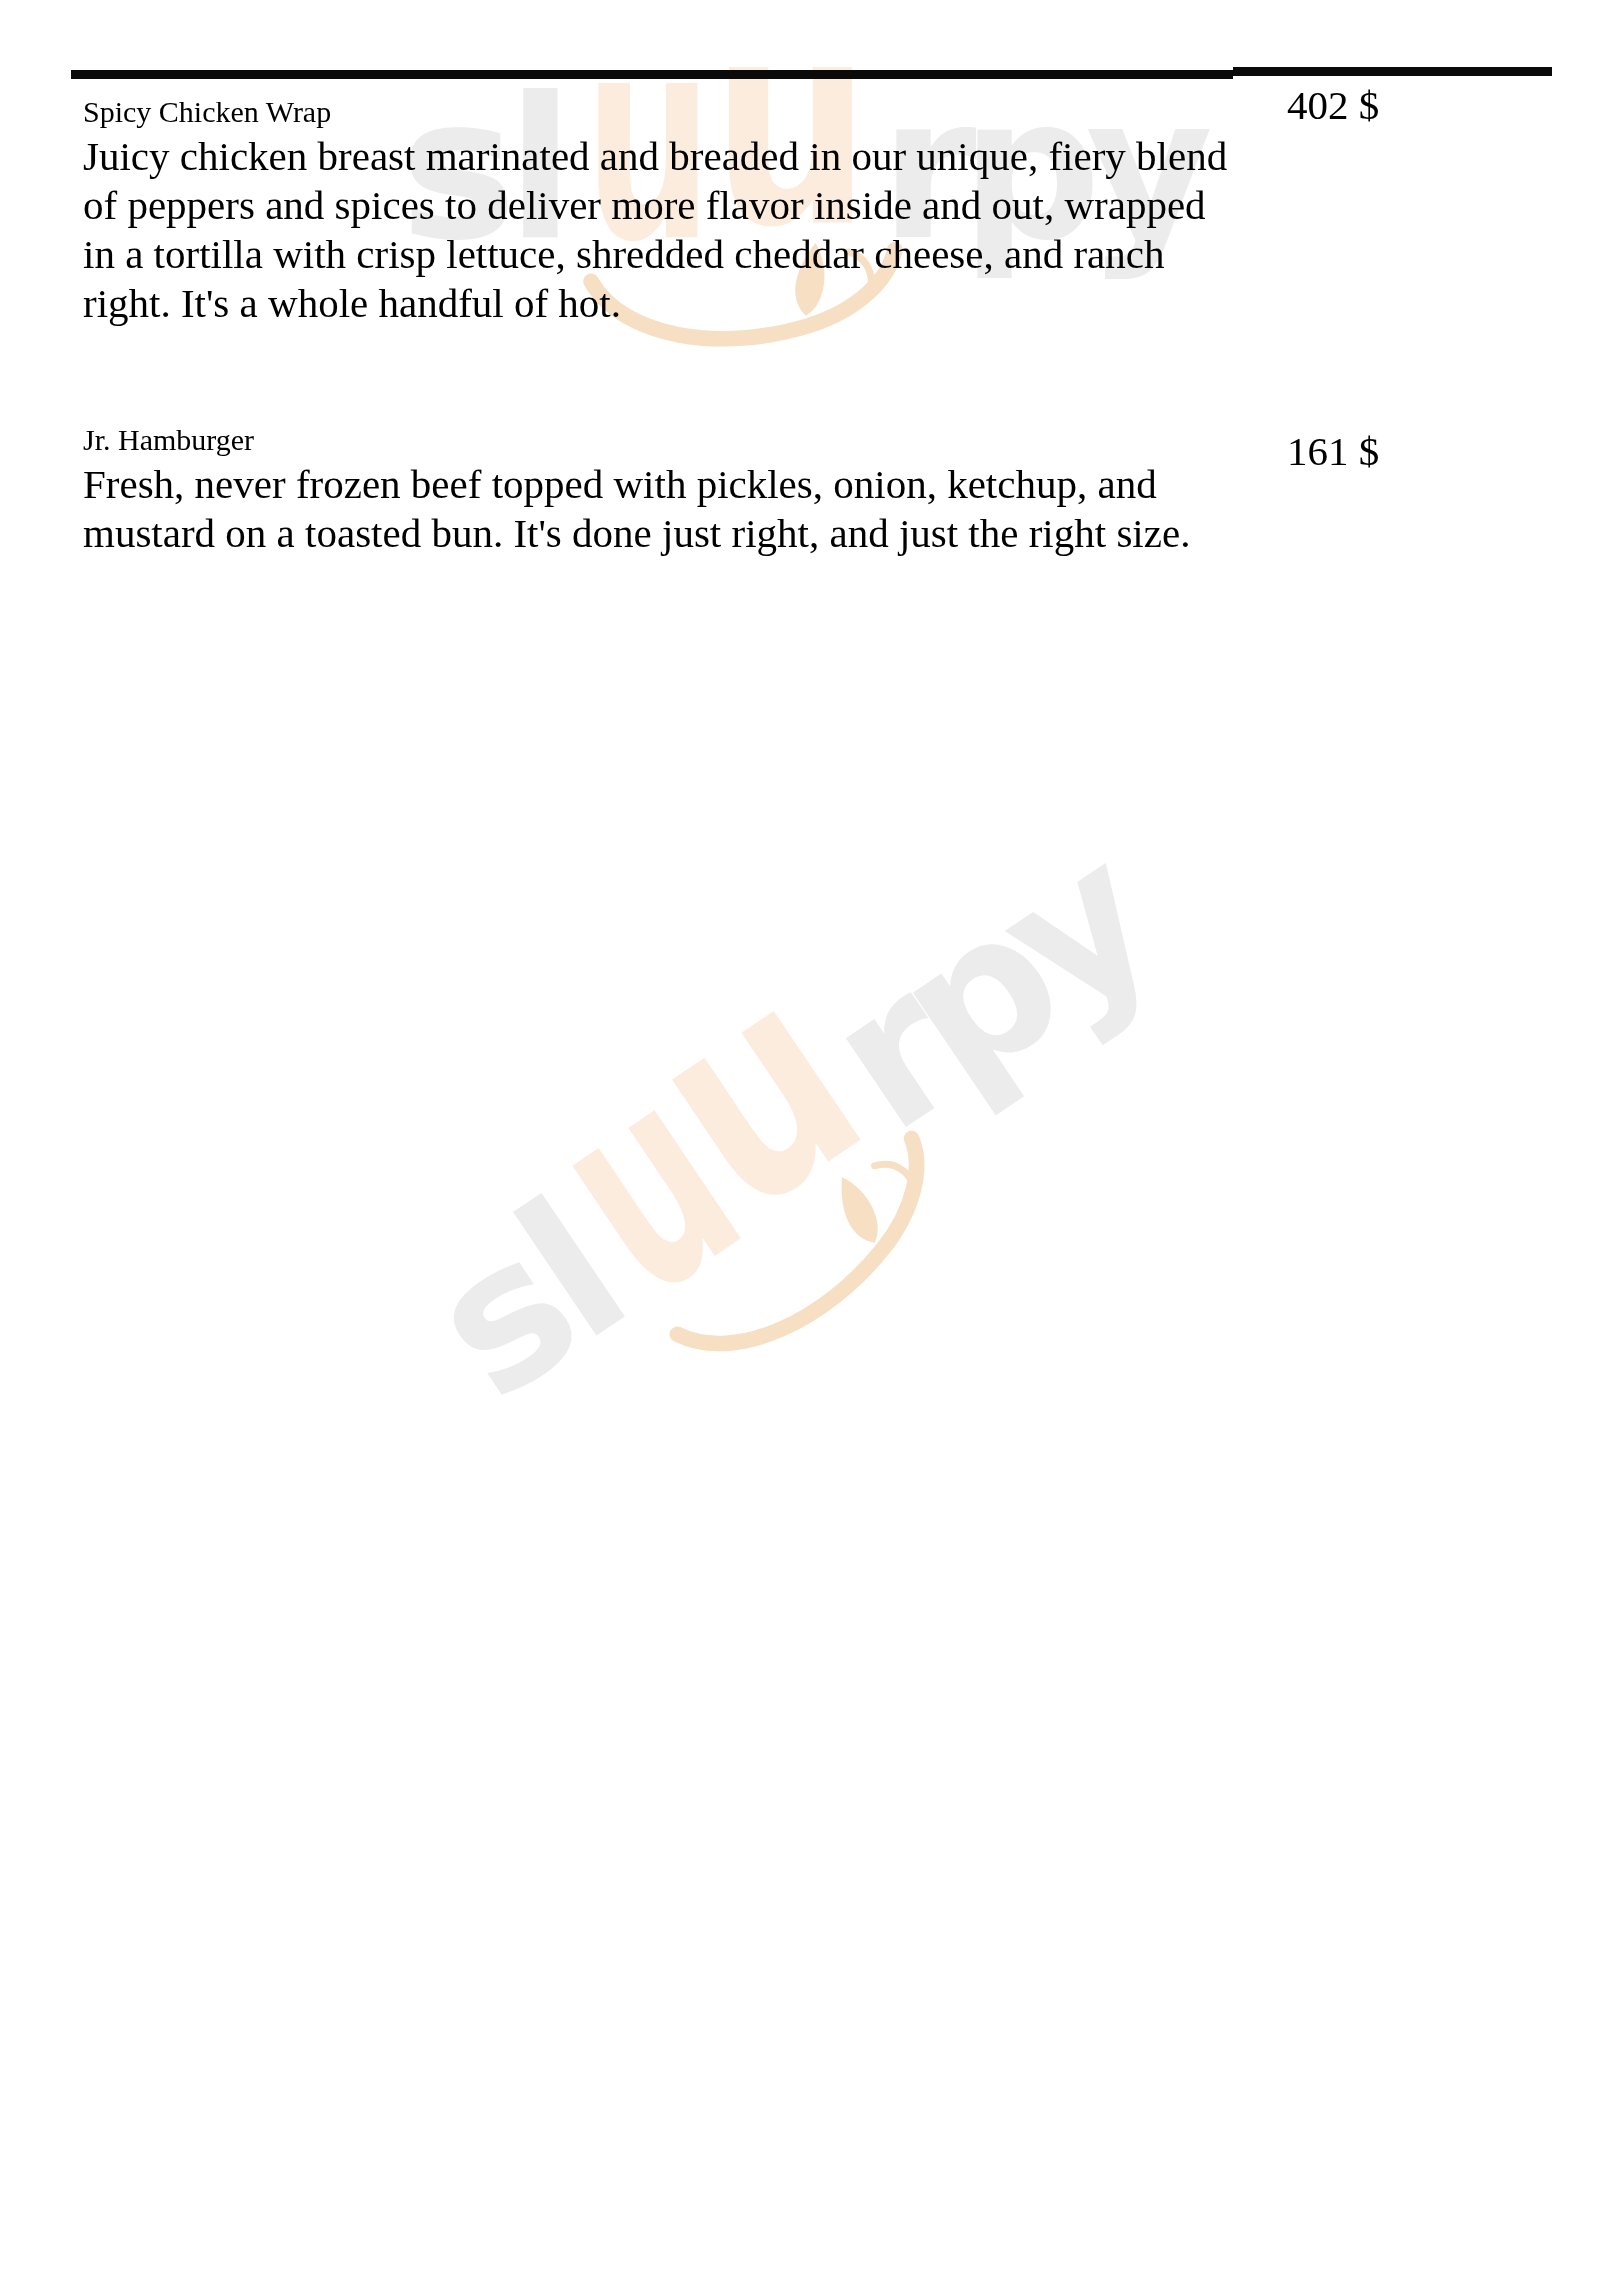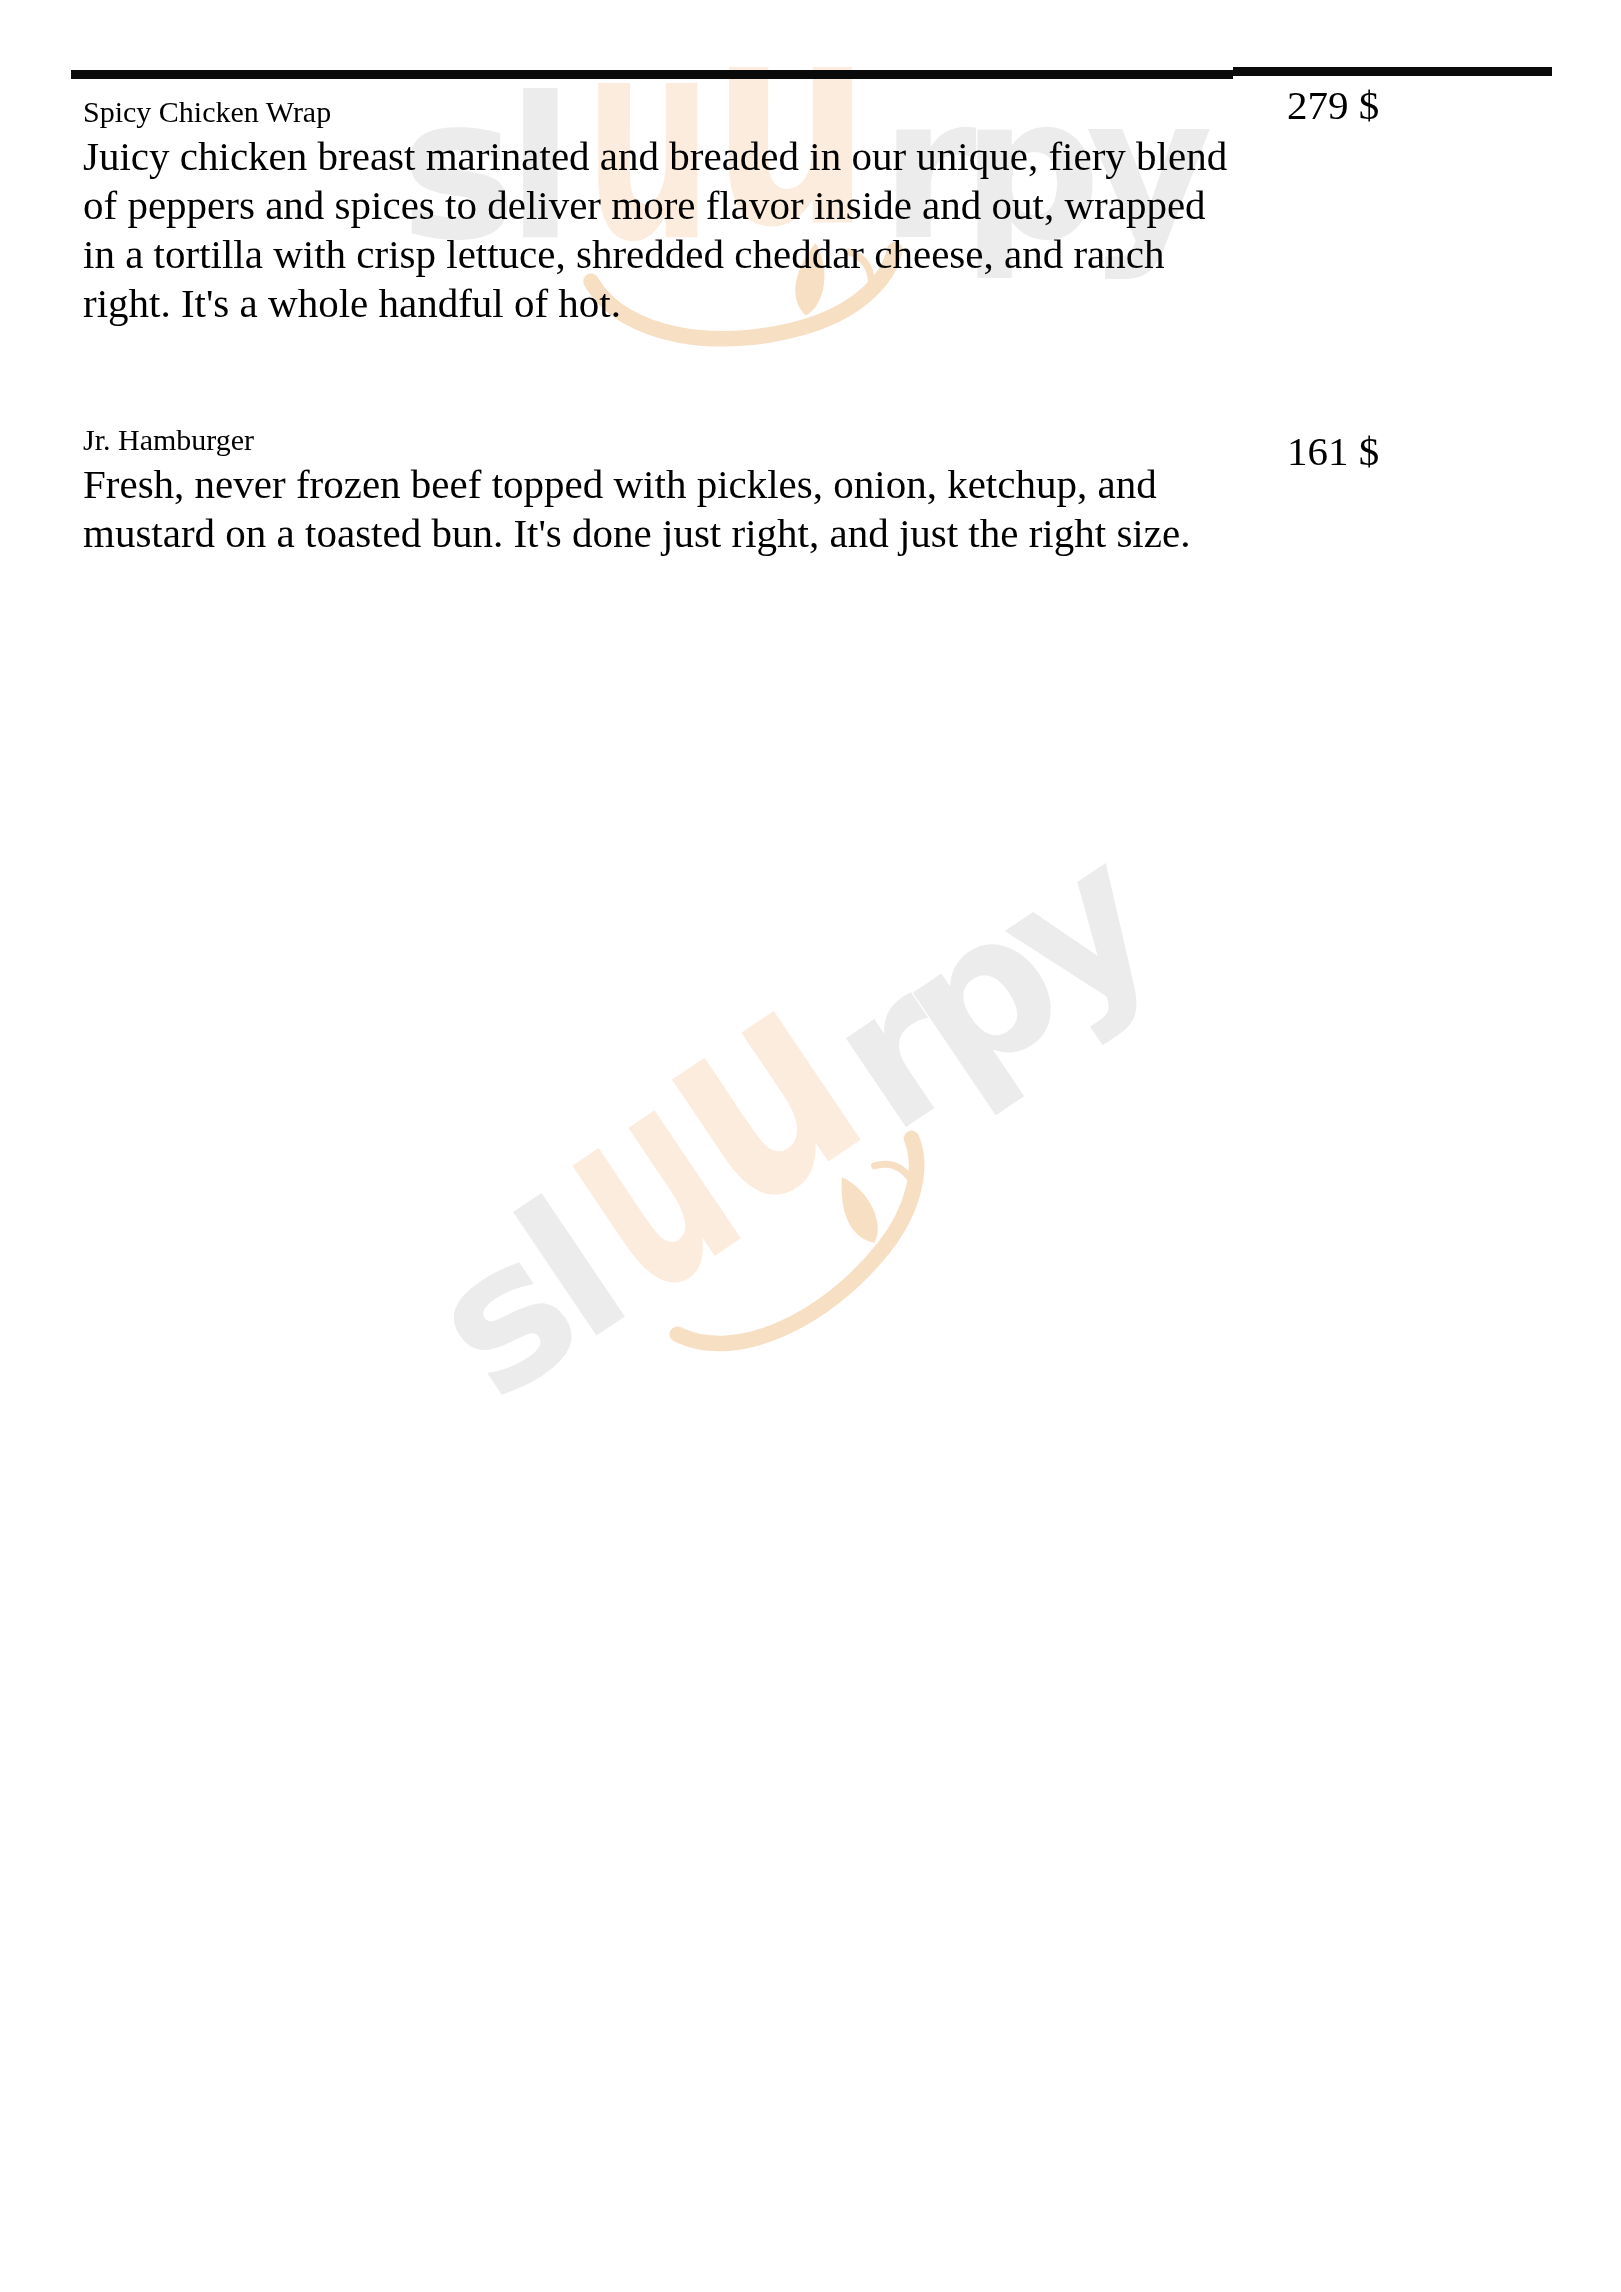--- a/index.html
+++ b/index.html
@@ -132,21 +132,21 @@
         <path class="wm-swoosh-stroke" stroke-width="7" d="M 458 215 Q 483 223, 481 252"></path>
       </g>
     </svg>
   </div>
 
   <div class="rule-top-left"></div>
   <div class="rule-top-right"></div>
 
   <div>
     <div class="item-name" id="item1-name">Spicy Chicken Wrap</div>
-    <div class="item-price" id="item1-price">279 $</div>
+    <div class="item-price" id="item1-price">402 $</div>
     <div class="item-desc" id="item1-desc">
       <div>Juicy chicken breast marinated and breaded in our unique, fiery blend</div>
       <div>of peppers and spices to deliver more flavor inside and out, wrapped</div>
       <div>in a tortilla with crisp lettuce, shredded cheddar cheese, and ranch</div>
       <div>right. It's a whole handful of hot.</div>
     </div>
   </div>
 
   <div>
     <div class="item-name" id="item2-name">Jr. Hamburger</div>

